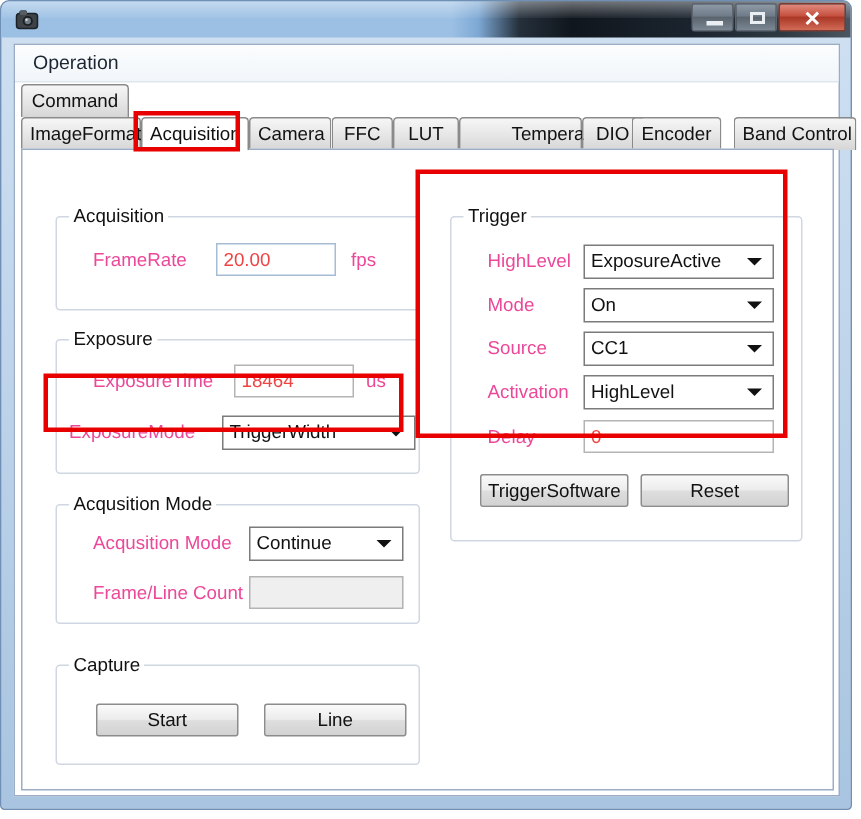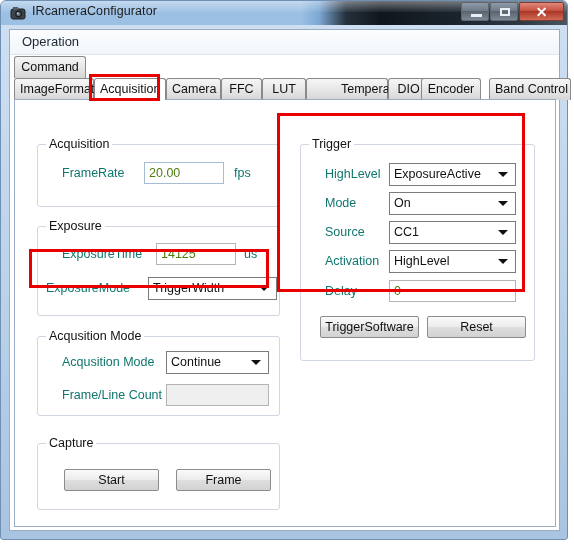--- a/index.html
+++ b/index.html
@@ -209,30 +209,30 @@
     padding: 0 3px;
     font-size: 12.5px;
     color: #111111;
     white-space: nowrap;
   }
 
   
   .lbl {
     position: absolute;
     font-size: 12.5px;
-    color: #0f766e;
+    color: #ec4899;
     white-space: nowrap;
   }
   .txtbox {
     position: absolute;
     box-sizing: border-box;
     background: #ffffff;
     border: 1px solid #a6bcd4;
     font-size: 12.5px;
-    color: #4d7c0f;
+    color: #ef4444;
     padding: 2px 0 0 4px;
     line-height: 16px;
     white-space: nowrap;
     overflow: hidden;
   }
   .txtbox.plain { border: 1px solid #b4b4b4; }
   .txtbox.disabled {
     background: #efefef;
     border: 1px solid #b4b4b4;
     color: #707070;
@@ -294,21 +294,20 @@
       <svg width="17" height="16" viewBox="0 0 17 16">
         <rect x="1" y="4" width="14" height="10" rx="2" fill="#3d4348" stroke="#1d2124" stroke-width="1"></rect>
         <rect x="3" y="2" width="5" height="3" rx="1" fill="#55five"></rect>
         <rect x="3" y="2" width="5" height="3" rx="1" fill="#565d63"></rect>
         <circle cx="8.5" cy="9" r="3.4" fill="#1b1f22"></circle>
         <circle cx="8.5" cy="9" r="2.1" fill="#6f7a84"></circle>
         <circle cx="7.7" cy="8.2" r="0.8" fill="#d6e1ea"></circle>
       </svg>
     </span>
 
-    <span class="title-text">IRcameraConfigurator</span>
 
     <div class="win-buttons">
       <div class="win-btn">
         <span class="glyph-min"></span>
       </div>
       <div class="win-btn">
         <span class="glyph-max"></span>
       </div>
       <div class="win-btn close">
         <span class="glyph-close">✕</span>
@@ -342,21 +341,21 @@
       <div class="group" style="left:22px; top:44px; width:243px; height:63px;">
         <span class="group-title">Acquisition</span>
         <span class="lbl" style="left:24px; top:21px;">FrameRate</span>
         <div class="txtbox" style="left:106px; top:17px; width:80px; height:22px;">20.00</div>
         <span class="lbl" style="left:196px; top:21px;">fps</span>
       </div>
 
       <div class="group" style="left:22px; top:126px; width:243px; height:90px;padding-left:33px;">
         <span class="group-title">Exposure</span>
         <span class="lbl" style="left:24px; top:20px;">ExposureTime</span>
-        <div class="txtbox plain" style="left:118px; top:16px; width:80px; height:22px;">14125</div>
+        <div class="txtbox plain" style="left:118px; top:16px; width:80px; height:22px;">18464</div>
         <span class="lbl" style="left:206px; top:20px;">us</span>
 
         <span class="lbl" style="left:8px; top:54px;">ExposureMode</span>
         <div class="combo" style="left:110px; top:50px; width:129px; height:23px;">
           <span>TriggerWidth</span>
           <span class="arrow"></span>
         </div>
       </div>
 
       <div class="group" style="left:22px; top:236px; width:243px; height:80px;">
@@ -366,21 +365,21 @@
           <span>Continue</span>
           <span class="arrow"></span>
         </div>
         <span class="lbl" style="left:24px; top:51px;">Frame/Line Count</span>
         <div class="txtbox disabled" style="left:128px; top:47px; width:103px; height:22px;"></div>
       </div>
 
       <div class="group" style="left:22px; top:343px; width:243px; height:67px;">
         <span class="group-title">Capture</span>
         <div class="btn" style="left:26px; top:25px; width:95px; height:22px;">Start</div>
-        <div class="btn" style="left:138px; top:25px; width:95px; height:22px;">Frame</div>
+        <div class="btn" style="left:138px; top:25px; width:95px; height:22px;">Line</div>
       </div>
 
       <div class="group" style="left:285px; top:44px; width:235px; height:217px;">
         <span class="group-title">Trigger</span>
 
         <span class="lbl" style="left:24px; top:22px;">HighLevel</span>
         <div class="combo" style="left:88px; top:18px; width:127px; height:23px;">
           <span>ExposureActive</span>
           <span class="arrow"></span>
         </div>

